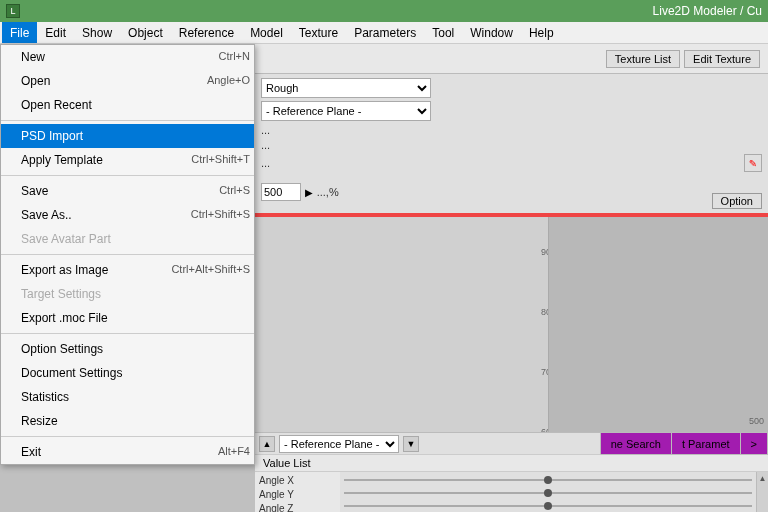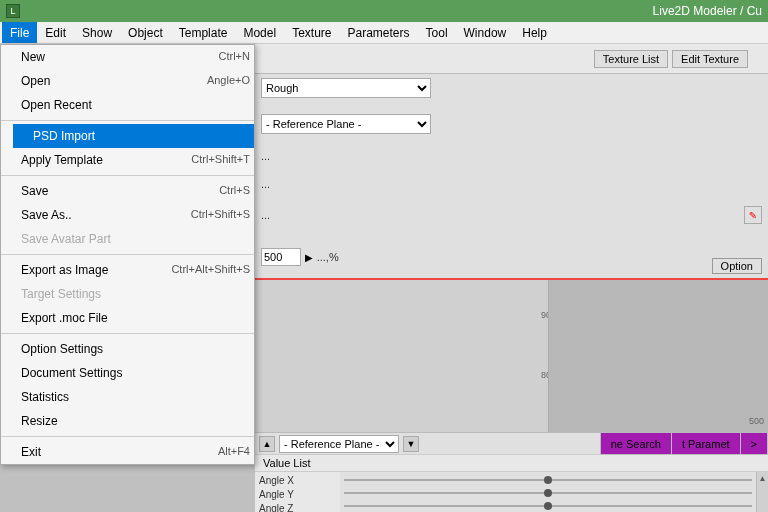--- a/index.html
+++ b/index.html
@@ -84,21 +84,20 @@
       display: flex;
       justify-content: space-between;
       padding: 5px 4px 5px 20px;
       cursor: pointer;
       color: #000;
       font-size: 12px;
     }
     .dd-item.selected {
       background: #0078d7;
       color: white;
-      margin-left: 12px;
     }
     .dd-item.disabled {
       color: #aaa;
       cursor: default;
     }
     .dd-separator {
       height: 1px;
       background: #ccc;
       margin: 3px 0;
     }
@@ -116,39 +115,39 @@
       position: relative;
     }
 
     
     #toolbar-row {
       height: 30px;
       background: #e8e8e8;
       border-bottom: 1px solid #bbb;
       display: flex;
       align-items: center;
-      padding: 0 20px;
+      padding: 0 8px;
       gap: 4px;
     }
     .toolbar-btn {
       padding: 2px 8px;
       background: #e0e0e0;
       border: 1px solid #aaa;
       font-size: 11px;
       cursor: pointer;
     }
 
     
     #controls-row {
       padding: 4px 6px;
       background: #e0e0e0;
       display: flex;
       flex-direction: column;
-      gap: 16px;
-      border-bottom: 2px solid #ef4444;
+      gap: 3px;
+      border-bottom: 4px solid #ef4444;
     }
     .ctrl-row {
       display: flex;
       align-items: center;
       gap: 4px;
     }
     select.ctrl-select {
       height: 20px;
       font-size: 11px;
       border: 1px solid #aaa;
@@ -349,21 +348,21 @@
     <span>L</span>
   </div>
   <span id="title-bar-text">Live2D Modeler / Cu</span>
 </div>
 
 <div id="menu-bar">
   <div class="menu-item active">File</div>
   <div class="menu-item">Edit</div>
   <div class="menu-item">Show</div>
   <div class="menu-item">Object</div>
-  <div class="menu-item">Template</div>
+  <div class="menu-item">Reference</div>
   <div class="menu-item">Model</div>
   <div class="menu-item">Texture</div>
   <div class="menu-item">Parameters</div>
   <div class="menu-item">Tool</div>
   <div class="menu-item">Window</div>
   <div class="menu-item">Help</div>
 </div>
 
 <div id="main">
 

